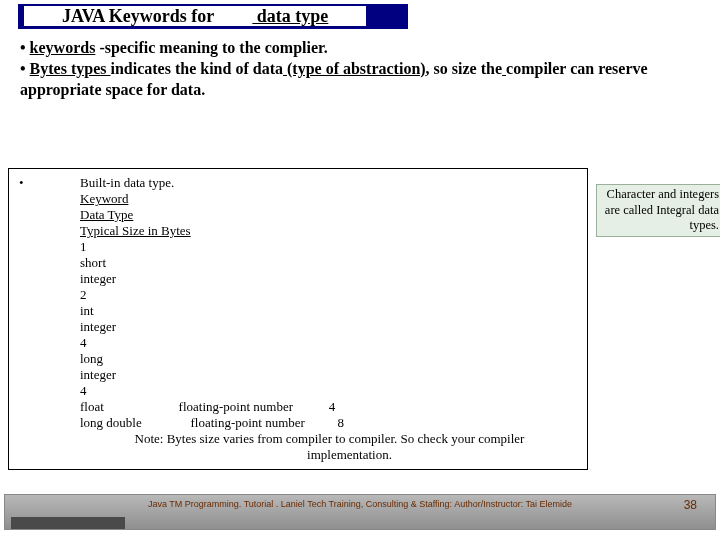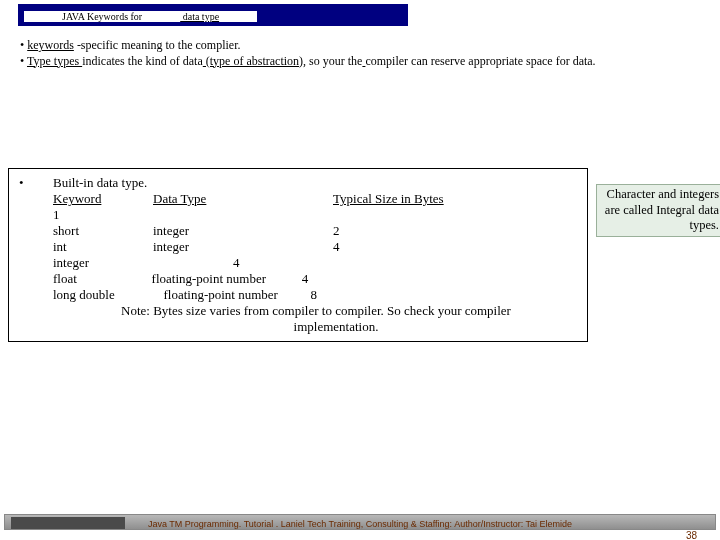--- a/index.html
+++ b/index.html
@@ -17,50 +17,51 @@
     position: absolute;
     top: 4px;
     left: 18px;
     width: 390px;
     background: #000080;
     padding: 2px 6px;
   }
   .title-bar span {
     background: #fff;
     color: #000;
-    font-size: 10px;
-    font-weight: normal;
+    font-size: 18px;
+    font-weight: bold;
     padding: 0 19px;
   }
   .title-bar .u { text-decoration: underline; }
   .bullets {
     position: absolute;
     top: 38px;
     left: 20px;
     right: 14px;
-    font-size: 12px;
+    font-size: 16px;
     line-height: 1.3;
+    font-weight: bold;
   }
   .bullets .u { text-decoration: underline; }
   .table-box {
     position: absolute;
     top: 168px;
     left: 8px;
     width: 580px;
     border: 1px solid #000;
     padding: 6px 8px 6px 8px;
     font-size: 13px;
   }
   .table-box .lead-bullet {
     position: absolute;
     left: 10px;
     top: 6px;
   }
-  .table-inner { margin-left: 36px; }
-  .row { display: flex; }
+  .table-inner { margin-left: 63px; }
+  .row { display: flex; flex-direction: column; }
   .c1 { width: 100px; }
   .c2 { width: 180px; }
   .c3 { width: 170px; text-align: left; }
   .hdr { text-decoration: underline; }
   .note { margin-left: 0; text-align: center; }
   .callout {
     position: absolute;
     top: 184px;
     left: 596px;
     width: 128px;
@@ -69,40 +70,40 @@
     font-size: 12.5px;
     padding: 2px 4px;
     line-height: 1.25;
     text-align: right;
   }
   .footer-bar {
     position: absolute;
     bottom: 10px;
     left: 4px;
     right: 4px;
-    height: 16px;
+    height: 36px;
     background: linear-gradient(#b8b8b8,#8f8f8f);
     border: 1px solid #888;
     text-decoration: underline;
   }
   .footer-text {
     position: absolute;
     left: 0; right: 0;
     text-align: center;
     top: 4px;
     font-family: Arial, sans-serif;
     font-size: 9px;
     color: #6a2a00;
   }
   .page-num {
     position: absolute;
     right: 18px;
-    top: 15px;
+    top: 3px;
     font-family: Arial, sans-serif;
-    font-size: 10px;
+    font-size: 12px;
     color: #6a2a00;
   }
   .footer-left-dark {
     position: absolute;
     left: 6px;
     bottom: 0;
     width: 114px;
     height: 12px;
     background: #4a4a4a;
   }
@@ -114,21 +115,21 @@
   <span>
     <span>JAVA Keywords for</span><span class="u"> data type</span>
   </span>
 </div>
 
 <div class="bullets">
   <div>
     • <span class="u">keywords</span><span> -specific meaning to the complier.</span>
   </div>
   <div>
-    • <span class="u">Type types </span><span>indicates the kind of data</span><span class="u"> (type of abstraction)</span><span>, so your the</span><span class="u"> </span><span> compiler can reserve appropriate space for data.</span>
+    • <span class="u">Bytes types </span><span>indicates the kind of data</span><span class="u"> (type of abstraction)</span><span>, so size the</span><span class="u"> </span><span> compiler can reserve appropriate space for data.</span>
   </div>
 </div>
 
 <div class="table-box">
   <div class="lead-bullet">•</div>
   <div class="table-inner">
     <div>Built-in data type.</div>
     <div class="row">
       <div class="c1 hdr">Keyword</div>
       <div class="c2 hdr">Data Type</div>
@@ -141,20 +142,21 @@
       <div class="c1">short</div>
       <div class="c2">integer</div>
       <div class="c3">2</div>
     </div>
     <div class="row">
       <div class="c1">int</div>
       <div class="c2">integer</div>
       <div class="c3">4</div>
     </div>
     <div class="row">
+      <div class="c1">long</div>
       <div class="c2">integer</div>
       <div class="c3">4</div>
     </div>
     <div style="white-space:pre;">float                       floating-point number           4</div>
     <div style="white-space:pre;">long double               floating-point number          8</div>
     <div class="note">Note: Bytes size varies from compiler to compiler. So check your compiler</div>
     <div class="note" style="margin-left:40px;">implementation.</div>
   </div>
 </div>
 

